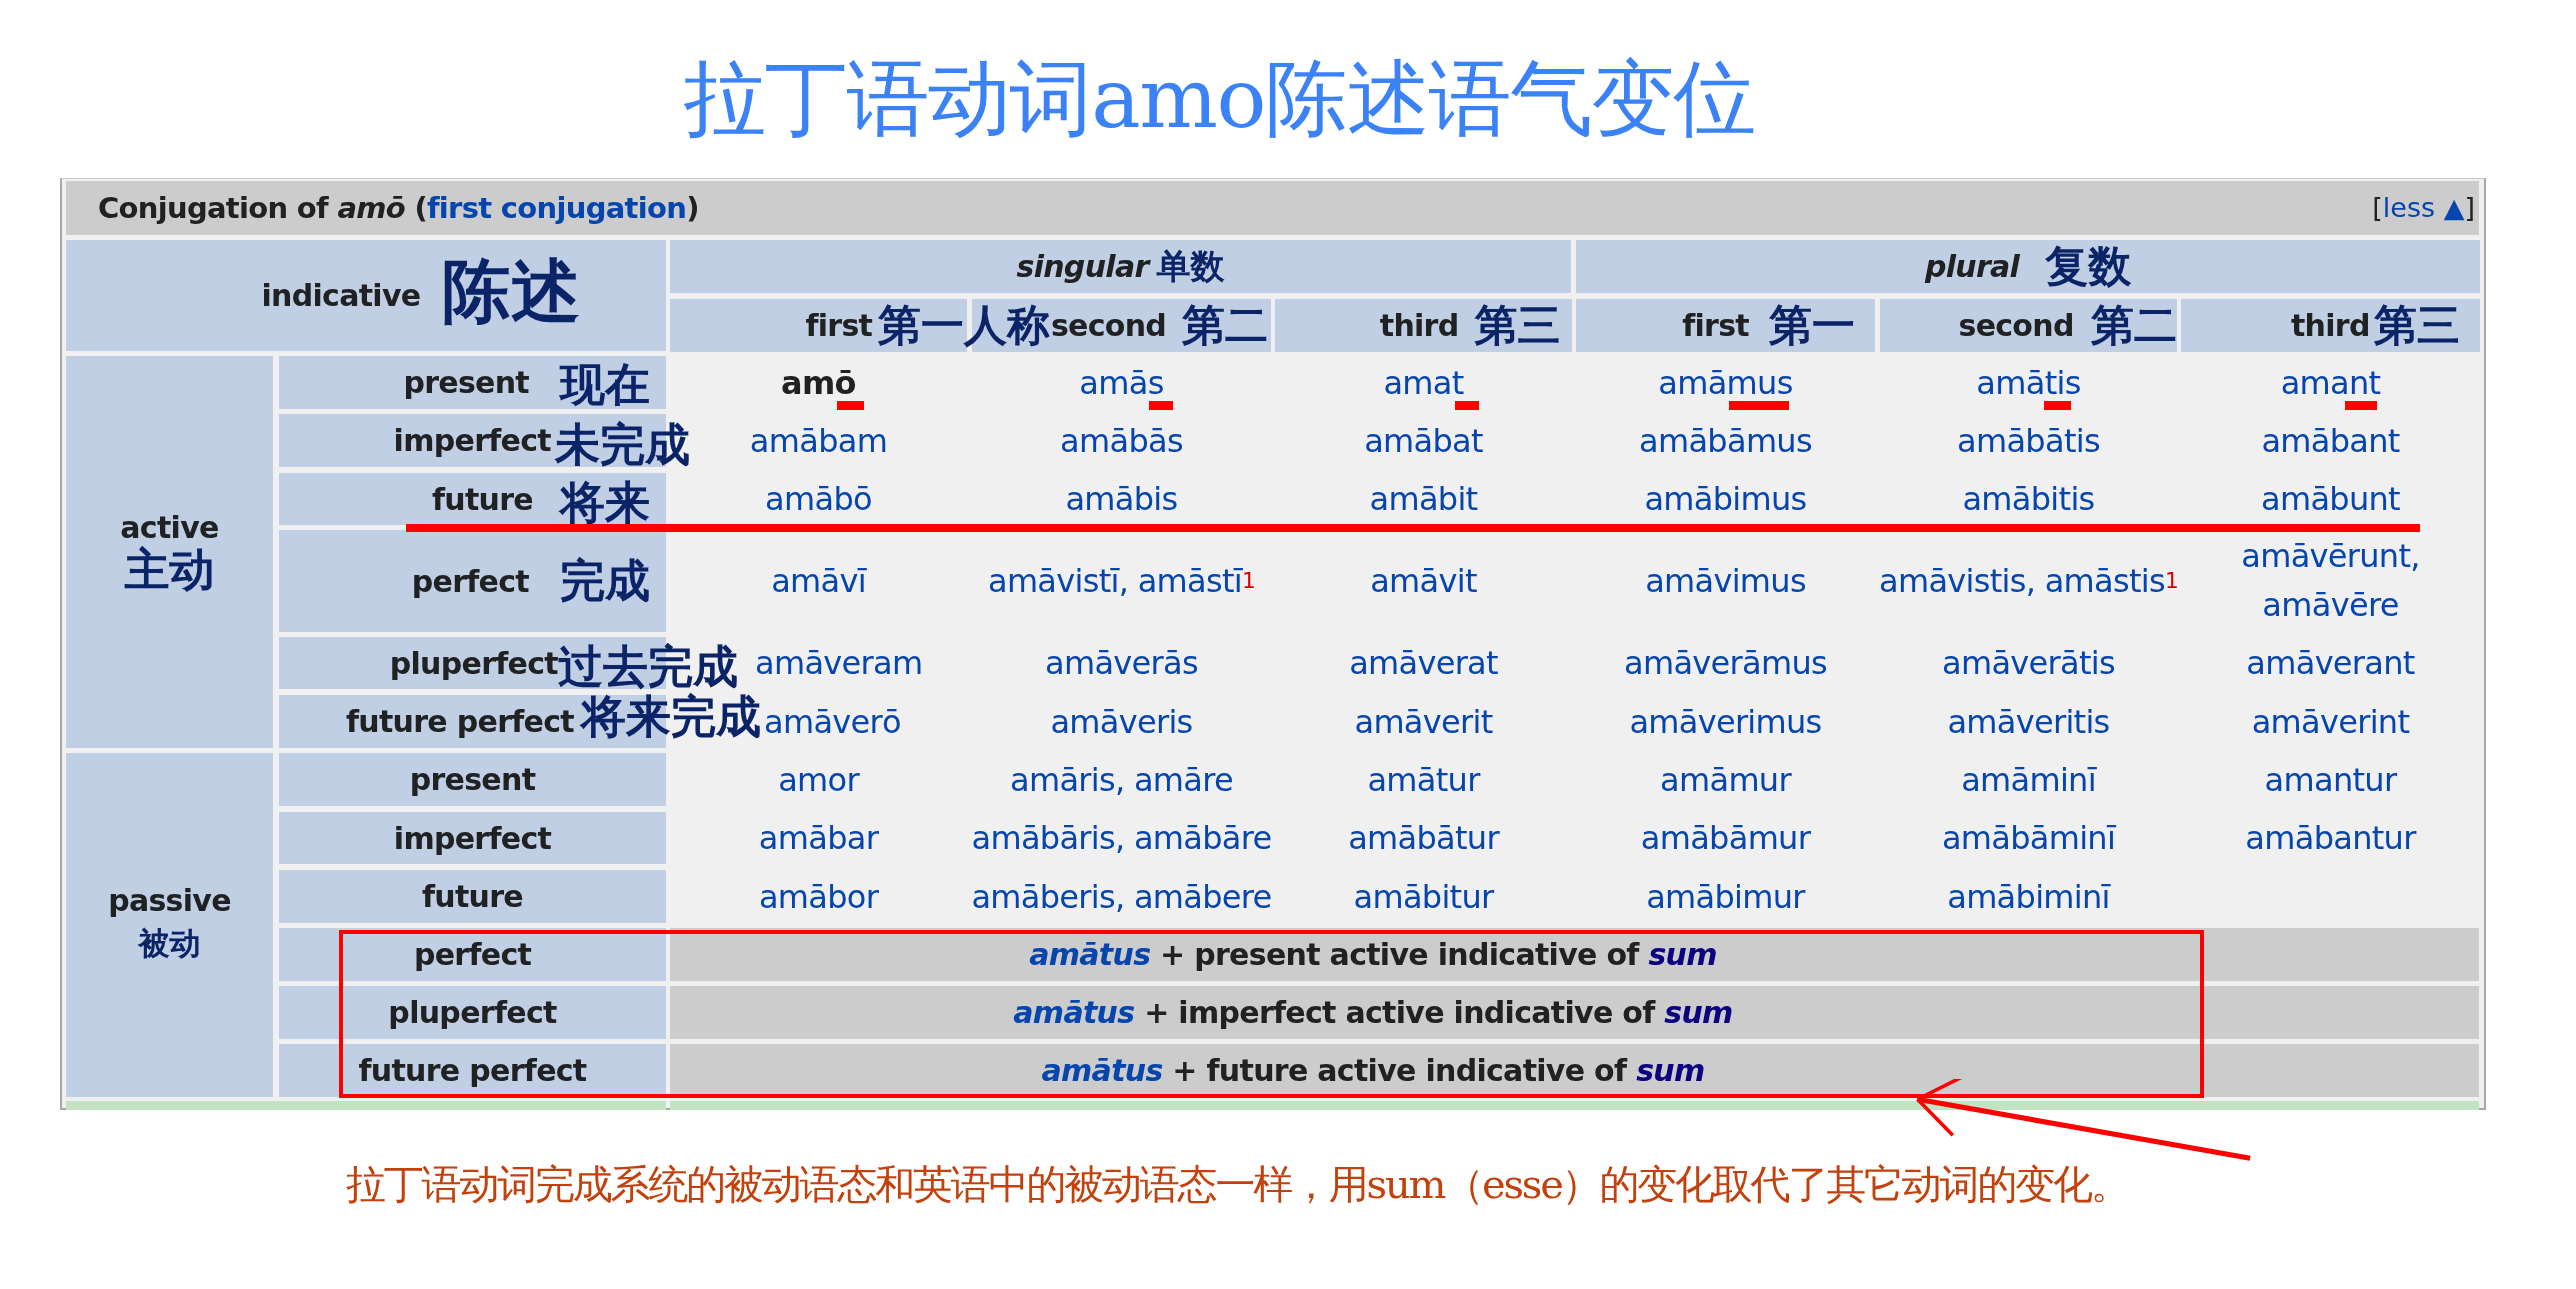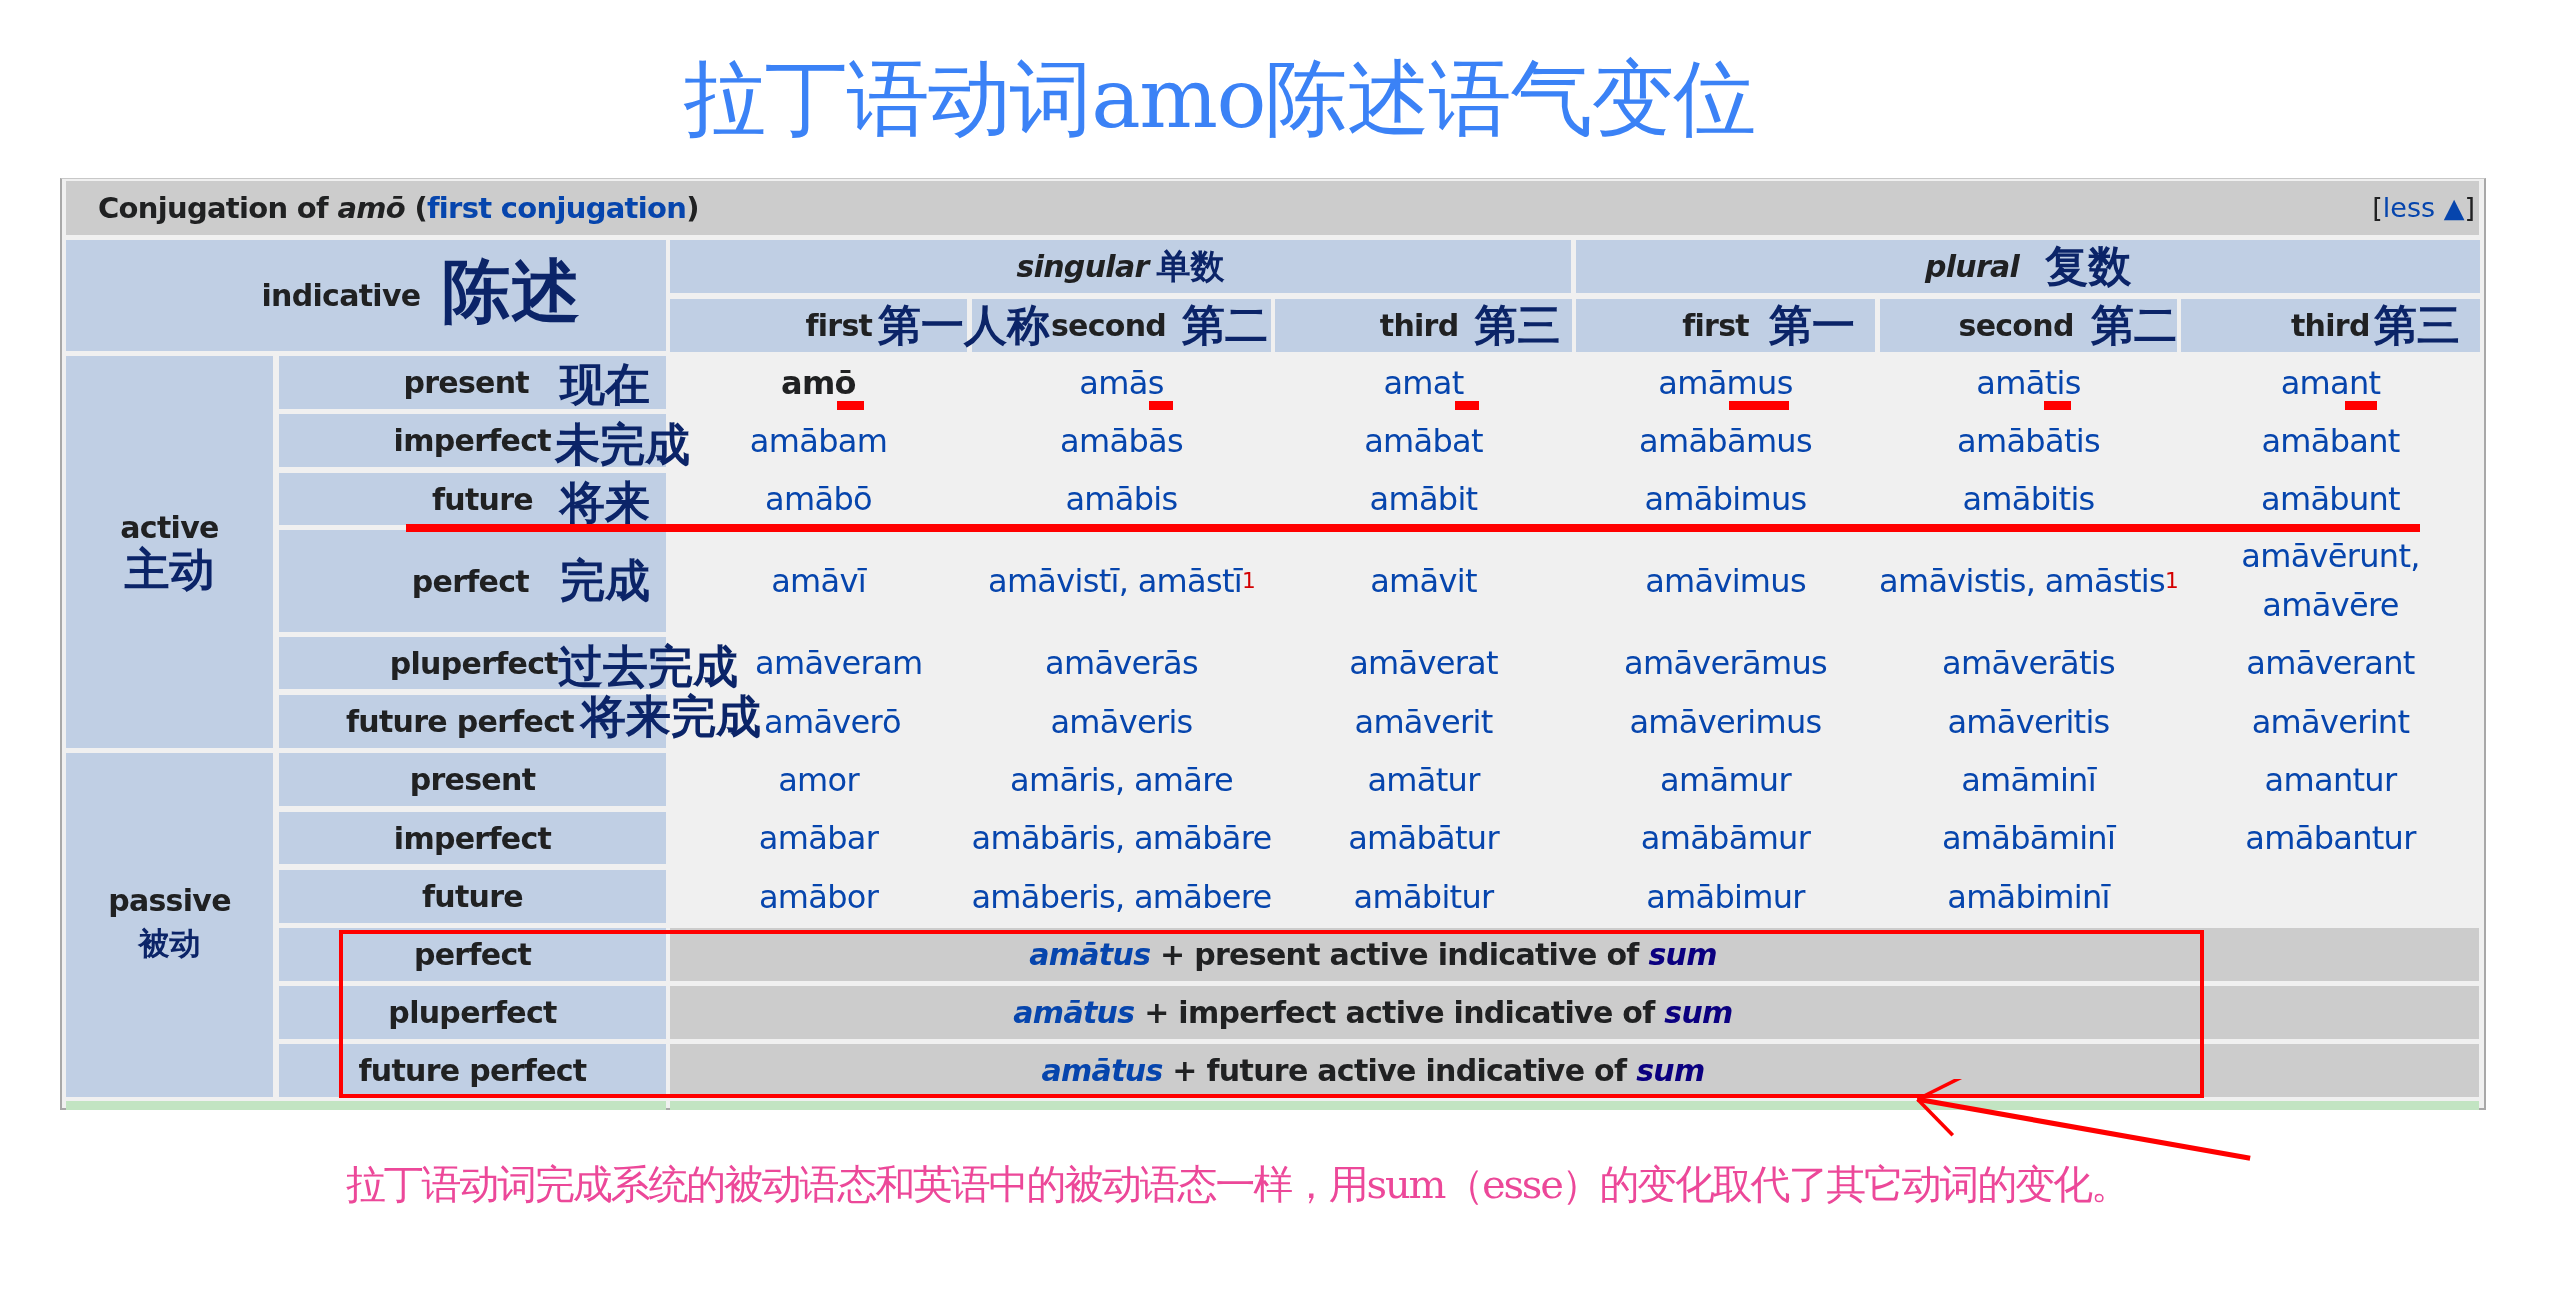--- a/index.html
+++ b/index.html
@@ -22,21 +22,21 @@
   .cn { font-family:"DejaVu Serif","Liberation Serif", serif; color:#0b2468; font-weight:bold; }
   .vcenter { display:flex; align-items:center; }
   .form { color:#0645ad; font-size:32px; text-align:center; display:flex; align-items:center; justify-content:center; letter-spacing:-0.7px; white-space:nowrap; }
   .form.bold { color:#202122; font-weight:bold; }
   sup.fn { color:#d40000; font-size:21.6px; vertical-align:super; line-height:0; }
   .note { display:flex; align-items:center; justify-content:center; font-size:30px; font-weight:bold; color:#202122; white-space:nowrap; letter-spacing:-0.7px; }
   .note .pp { color:#0645ad; font-style:italic; }
   .note .sum { color:#0b0080; font-style:italic; }
   .red { background:#ff0000; }
   .caption { left:346px; top:1155px; width:2158px; height:58px; font-family:"DejaVu Serif","Liberation Serif", serif;
-             color:#ec4899; font-size:40px; line-height:58px; white-space:nowrap; letter-spacing:-2.2px; }
+             color:#c2410c; font-size:40px; line-height:58px; white-space:nowrap; letter-spacing:-2.2px; }
 </style>
 </head>
 <body>
 
 <div class="abs title">拉丁语动词amo陈述语气变位</div>
 
 <div class="abs frame"></div>
 
 <div class="abs hdr"></div>
 <div class="abs hdr-title">

